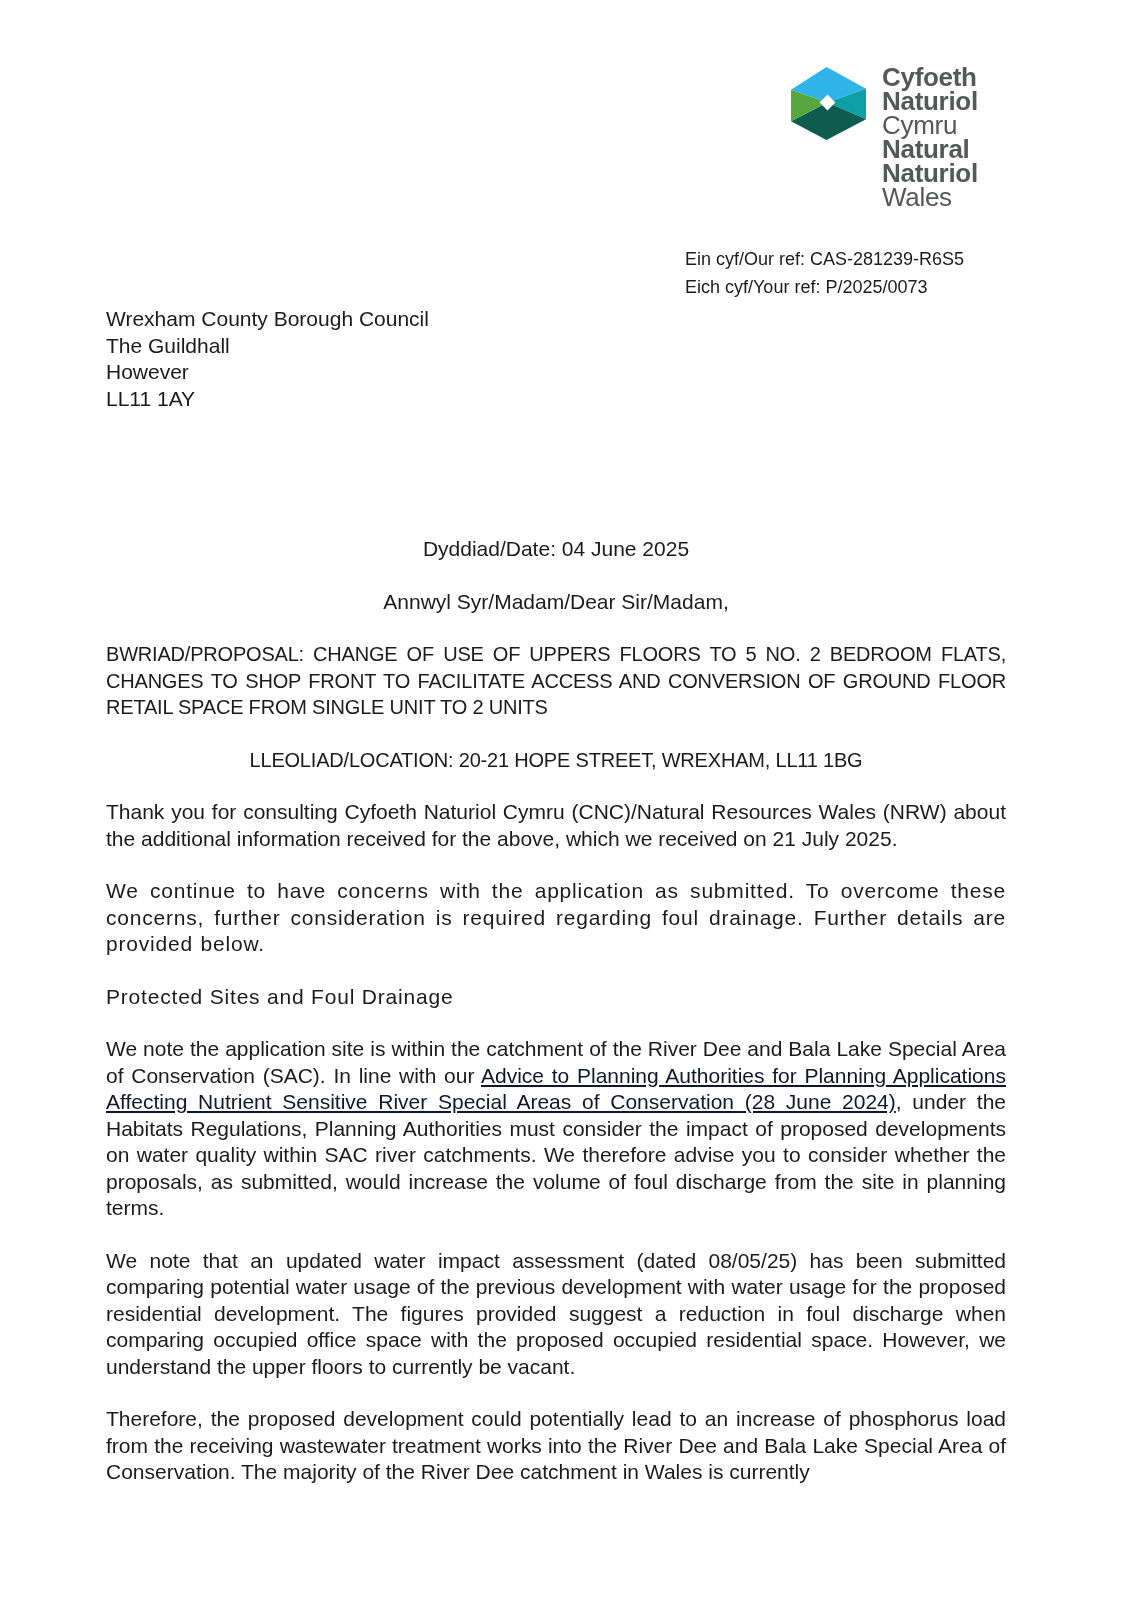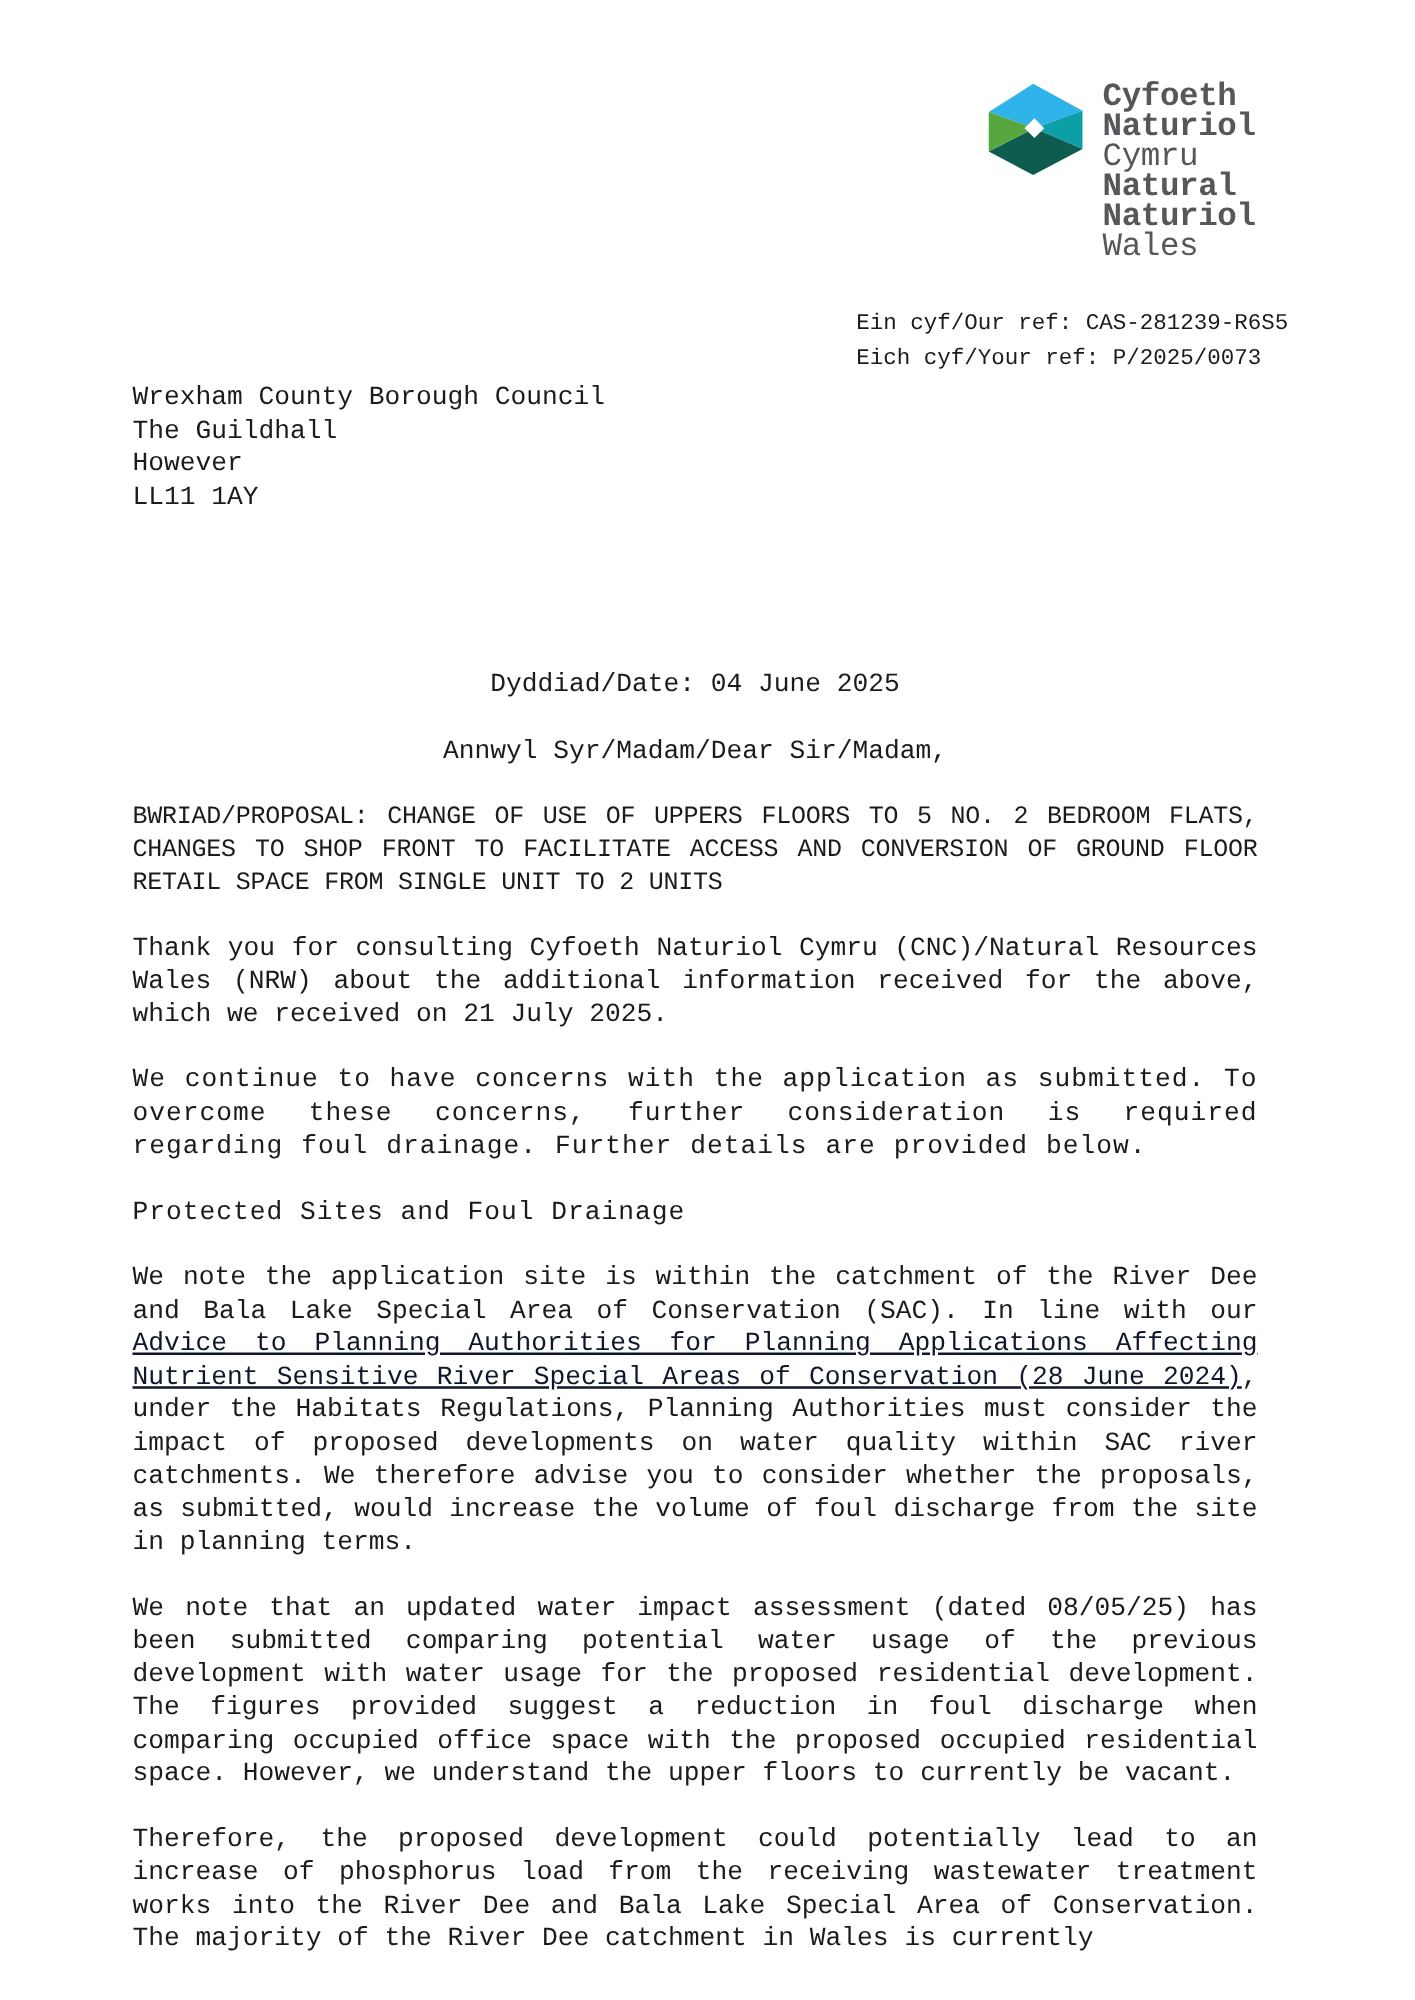--- a/index.html
+++ b/index.html
@@ -1,21 +1,21 @@
 <!DOCTYPE html>
 <html><head>
 <meta charset="utf-8">
 <style>
   html, body { margin: 0; padding: 0; background: #ffffff; }
   .page {
     position: relative;
     width: 1132px;
     height: 1600px;
     background: #ffffff;
-    font-family: Liberation Mono, monospace;
+    font-family: Liberation Sans, sans-serif;
     color: #1b1b1b;
     overflow: hidden;
   }
 
   
   .logo {
     position: absolute;
     top: 64px;
     left: 790px;
     display: flex;
@@ -98,20 +98,21 @@
     <div>Wrexham County Borough Council</div>
     <div>The Guildhall</div>
     <div>However</div>
     <div>LL11 1AY</div>
   </div>
 
   <div class="body-text">
     <p class="plain">Dyddiad/Date: 04 June 2025</p>
     <p class="plain">Annwyl Syr/Madam/Dear Sir/Madam,</p>
     <p class="caps">BWRIAD/PROPOSAL: CHANGE OF USE OF UPPERS FLOORS TO 5 NO. 2 BEDROOM FLATS, CHANGES TO SHOP FRONT TO FACILITATE ACCESS AND CONVERSION OF GROUND FLOOR RETAIL SPACE FROM SINGLE UNIT TO 2 UNITS</p>
+    <p class="caps plain">LLEOLIAD/LOCATION: 20-21 HOPE STREET, WREXHAM, LL11 1BG</p>
     <p>Thank you for consulting Cyfoeth Naturiol Cymru (CNC)/Natural Resources Wales (NRW) about the additional information received for the above, which we received on 21 July 2025.</p>
     <p class="tracked">We continue to have concerns with the application as submitted. To overcome these concerns, further consideration is required regarding foul drainage. Further details are provided below.</p>
     <p class="section-heading">Protected Sites and Foul Drainage</p>
     <p><span>We note the application site is within the catchment of the River Dee and Bala Lake Special Area of Conservation (SAC). In line with our </span><a class="doc-link">Advice to Planning Authorities for Planning Applications Affecting Nutrient Sensitive River Special Areas of Conservation (28 June 2024)</a><span>, under the Habitats Regulations, Planning Authorities must consider the impact of proposed developments on water quality within SAC river catchments. We therefore advise you to consider whether the proposals, as submitted, would increase the volume of foul discharge from the site in planning terms.</span></p>
     <p>We note that an updated water impact assessment (dated 08/05/25) has been submitted comparing potential water usage of the previous development with water usage for the proposed residential development. The figures provided suggest a reduction in foul discharge when comparing occupied office space with the proposed occupied residential space. However, we understand the upper floors to currently be vacant.</p>
     <p>Therefore, the proposed development could potentially lead to an increase of phosphorus load from the receiving wastewater treatment works into the River Dee and Bala Lake Special Area of Conservation. The majority of the River Dee catchment in Wales is currently</p>
   </div>
 
 </div>
 

